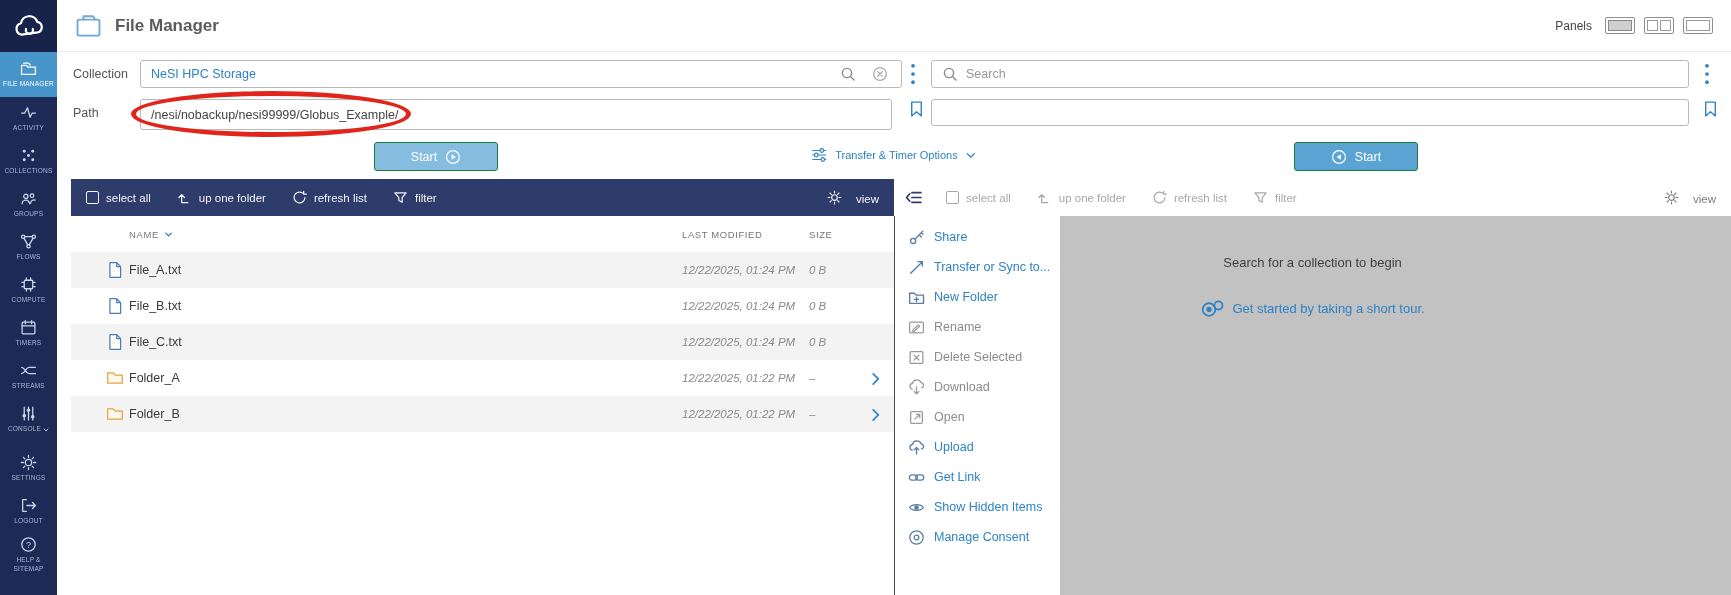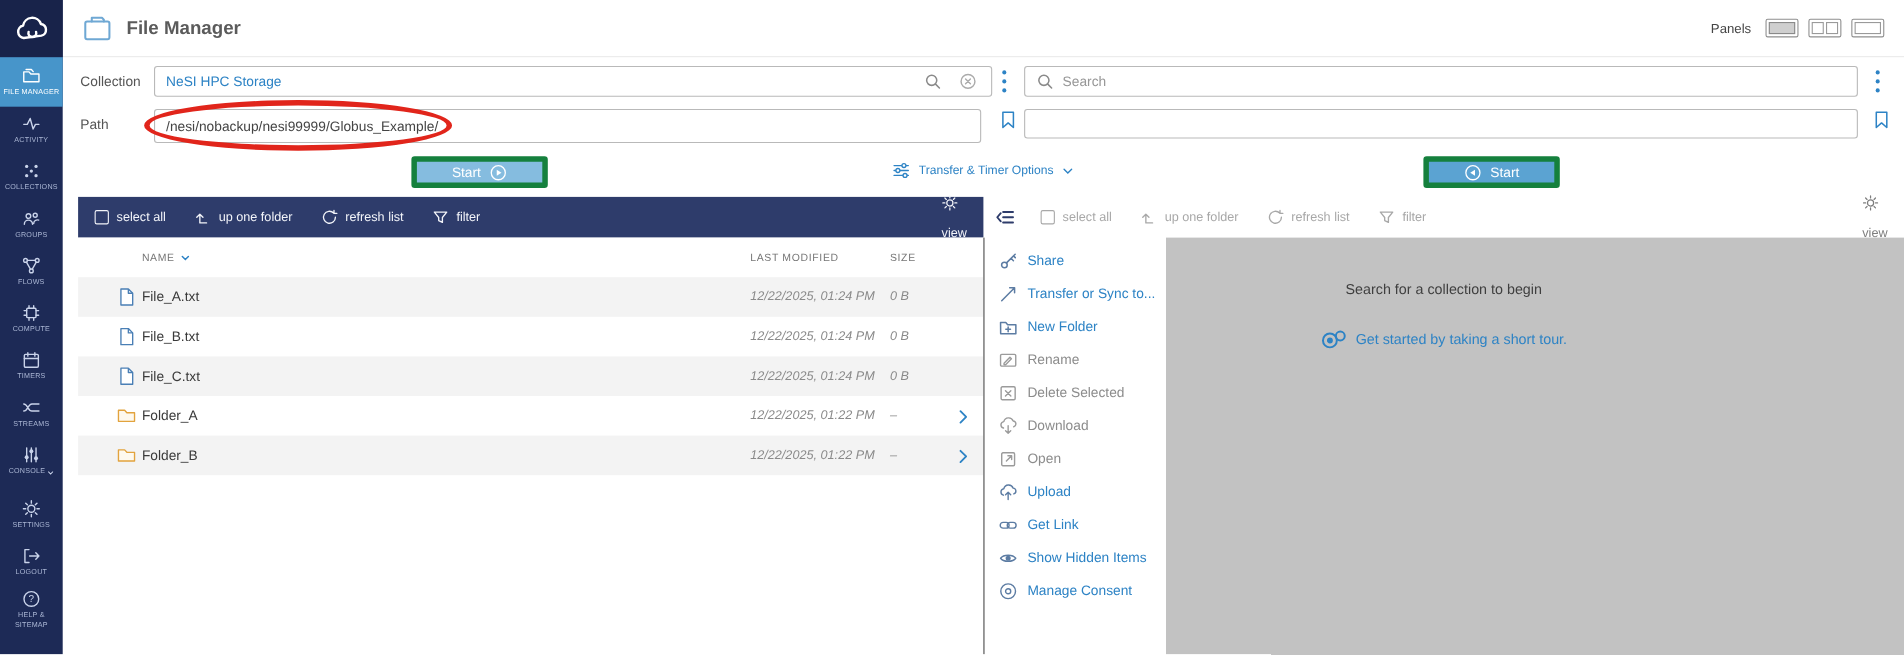--- a/index.html
+++ b/index.html
@@ -28,32 +28,32 @@
 
   
   .io-label { position:absolute; font-size:12.5px; color:#555; }
   .txt-input { position:absolute; height:28px; border:1px solid #b9b9b9; border-radius:3px; font-size:12.5px; padding:0 10px; color:#444; outline:none; background:#fff; font-family:inherit; }
   .txt-input::placeholder { color:#979797; }
   #collection-input { color:#2d83c5; padding-right:64px; }
   .abs-icon { position:absolute; }
   .clickable { cursor:pointer; }
 
   
-  .start-btn { position:absolute; width:124px; height:29px; border-radius:3px; border:5px solid #15803d; color:#fff; font-size:12.5px; display:flex; align-items:center; justify-content:center; gap:8px; cursor:pointer; font-family:inherit; }
+  .start-btn { position:absolute; width:124px; height:29px; border-radius:3px; border:1px solid #15803d; color:#fff; font-size:12.5px; display:flex; align-items:center; justify-content:center; gap:8px; cursor:pointer; font-family:inherit; }
   .start-src { background:#85bcdf; }
   .start-dest { background:#5ba3d2; }
   .transfer-opts { position:absolute; top:147px; left:894px; transform:translateX(-50%); display:flex; align-items:center; gap:8px; color:#2d83c5; font-size:11px; cursor:pointer; white-space:nowrap; }
 
   
   .toolbar { position:absolute; top:179px; height:37px; display:flex; align-items:center; padding:0 15px; gap:26px; font-size:11.5px; }
   .toolbar-left { left:71px; width:823px; background:#2e3c6b; color:#f2f4f9; }
   .toolbar-right { left:931px; width:800px; background:#fff; color:#a8a8a8; }
   .tgroup { display:flex; align-items:center; gap:7px; cursor:pointer; }
   .cb { width:13px; height:13px; border:1.5px solid currentColor; border-radius:2px; }
-  .tview { margin-left:auto; display:flex; align-items:flex-start; gap:14px; cursor:pointer;flex-direction:column; }
+  .tview { margin-left:auto; display:flex; align-items:flex-end; gap:14px; cursor:pointer; }
   .toolbar-right .tview { color:#7d7d7d; }
   .collapse-btn { position:absolute; left:903px; top:189px; color:#2e3c6b; cursor:pointer; }
 
   
   .file-panel { position:absolute; left:71px; top:216px; width:823px; bottom:0; background:#fff; }
   .list-header { height:36px; display:flex; align-items:center; padding-left:35px; font-size:9.5px; letter-spacing:.6px; color:#767676; }
   .col-iconsp { width:23px; }
   .col-name { flex:1; display:flex; align-items:center; gap:4px; cursor:pointer; }
   .col-mod { width:127px; }
   .col-size { width:59px; }

